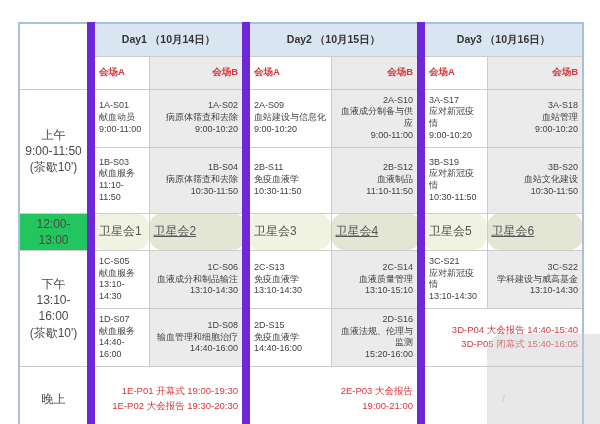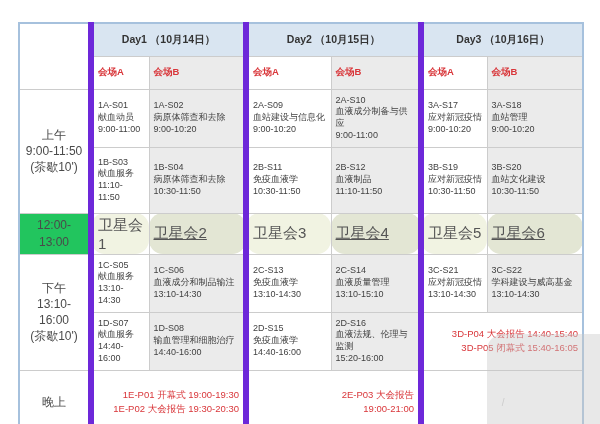--- a/index.html
+++ b/index.html
@@ -6,36 +6,36 @@
   .stage{
     position:relative;width:600px;height:424px;background:#ffffff;overflow:hidden;
     font-family:"Liberation Sans","DejaVu Sans",sans-serif;
   }
   table.sched{
     position:absolute;left:18px;top:22px;width:564px;
     border-collapse:collapse;table-layout:fixed;
     border:2px solid #a6c1dd;z-index:1;
   }
   td{border:1px solid #cccccc;padding:2px 4px;vertical-align:middle;color:#444444;overflow:hidden;}
-  .bl{border-left:6px solid #6d28d9;}
+  .bl{border-left:8px solid #6d28d9;}
   
   .dayh{background:#d9e5f1;text-align:center;font-weight:bold;color:#333333;font-size:10.5px;}
   .colA{background:#ffffff;margin-left:40px;}
-  .colB{background:#ebebeb;}
+  .colB{background:#ebebeb;text-align:right;}
   .satT{background:#22c55e;}
   .satA{background:#f1f3e2;}
   .satB{background:#e3e6d4;text-decoration:underline;}
   .white{background:#ffffff;}
   
   .venue{color:#d9363a;font-weight:bold;font-size:9.5px;}
   .timecol{text-align:center;font-size:12px;color:#4a4a4a;line-height:1.35;}
   .timecol .line{display:block;}
   .sess{font-size:9px;line-height:1.3;color:#424242;}
   .sess .line{display:block;}
-  .satlbl{font-size:15px;color:#555555;border-radius:14px;}
+  .satlbl{font-size:12px;color:#555555;border-radius:14px;}
   .redcell{color:#d9363a;text-align:right;font-size:9.5px;line-height:1.5;}
   .redcell .line{display:block;}
   .slashcell{text-align:center;color:#cfcfcf;font-size:10px;}
   .shade{
     position:absolute;left:487px;top:334px;width:113px;height:90px;
     background:#c9c9c9;opacity:0.42;border-top-left-radius:16px;
     z-index:2;pointer-events:none;
   }
 </style>
 </head>

